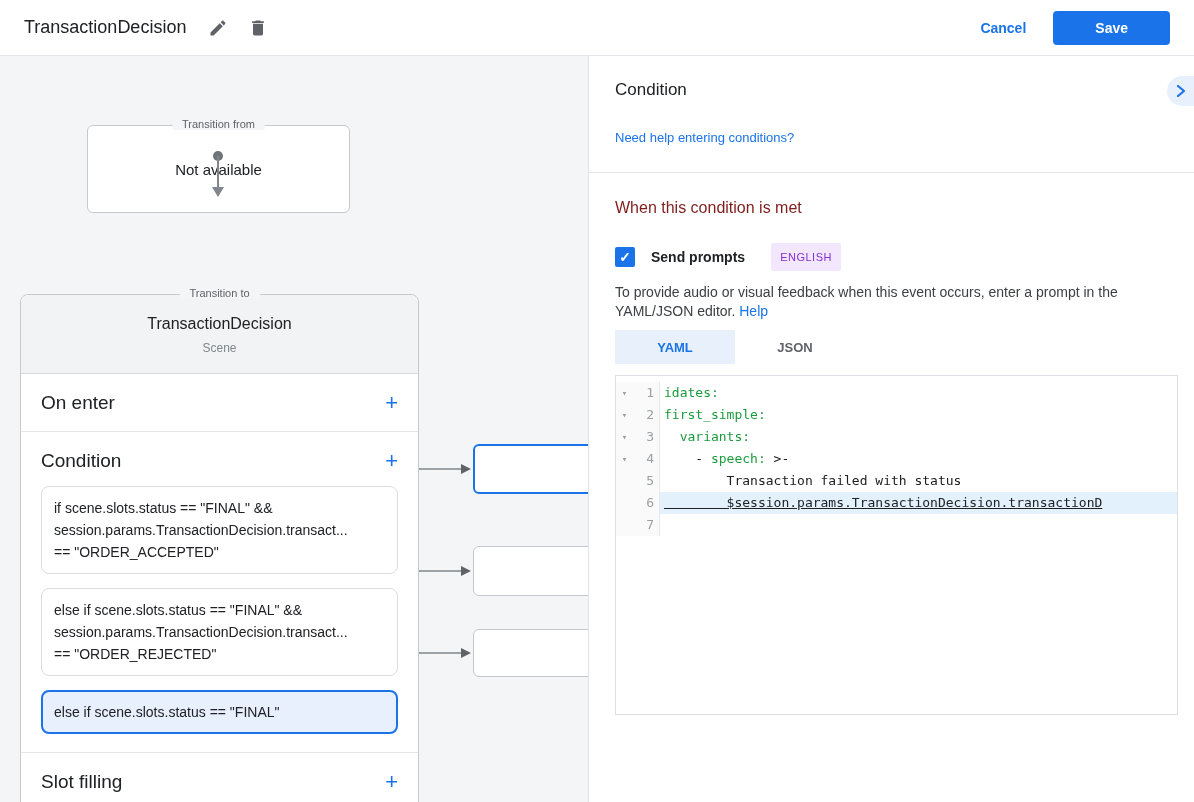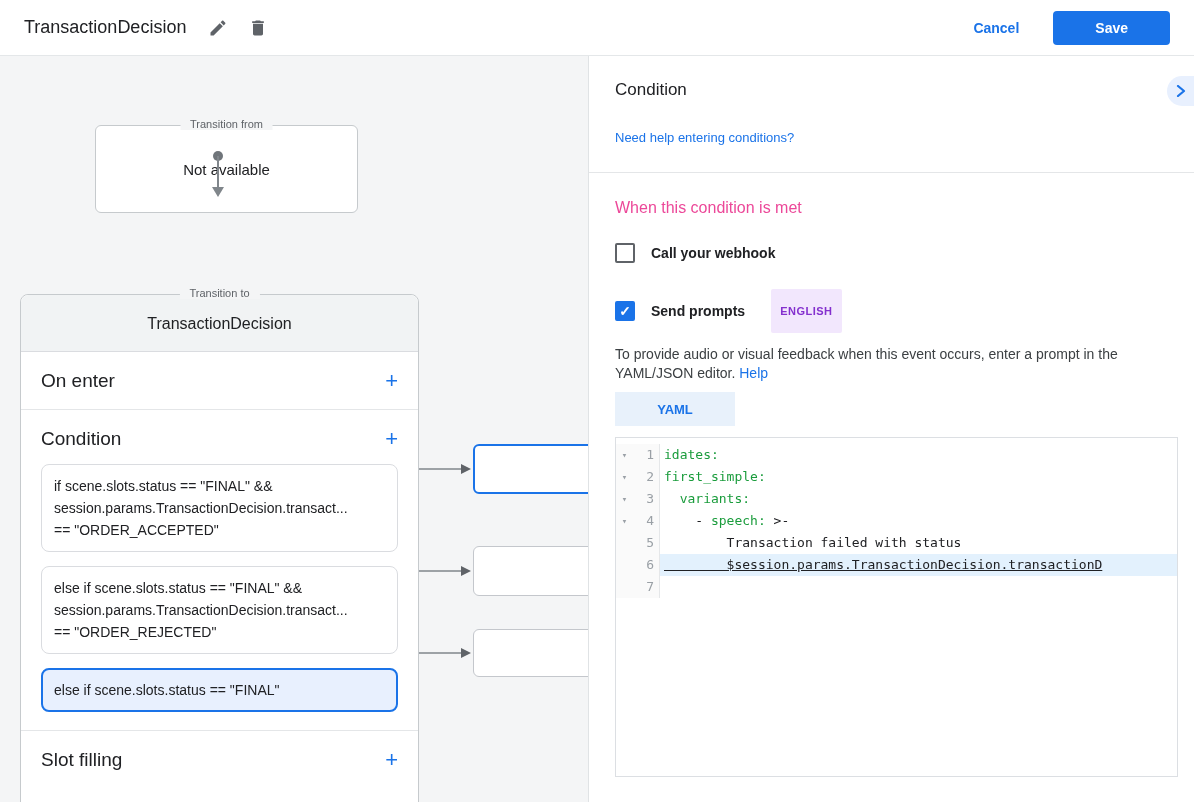--- a/index.html
+++ b/index.html
@@ -8,33 +8,33 @@
 
   
   .appbar { height:56px; background:#fff; border-bottom:1px solid #e4e7e9;
             display:flex; align-items:center; padding:0 24px; }
   .appbar-title { font-size:18px; color:#202124; }
   .appbar-icons { display:flex; align-items:center; gap:16px; margin-left:20px; }
   .icon-btn { width:24px; height:24px; display:flex; align-items:center; justify-content:center;
               cursor:pointer; background:none; border:none; }
   .appbar-spacer { flex:1; }
   .cancel-btn { color:#1a73e8; font-size:14px; font-weight:700; background:none; border:none;
-                cursor:pointer; margin-right:34px; }
+                cursor:pointer; margin-right:27px; }
   .save-btn { background:#1a73e8; color:#fff; font-size:14px; font-weight:700; border:none;
               border-radius:4px; padding:9px 42px; cursor:pointer; }
 
   
   .main { display:flex; height:746px; }
 
   
   .canvas { position:relative; width:588px; background:#f4f5f6; overflow:hidden; flex:none; }
 
   .tf-box { position:absolute; left:87px; top:69px; width:263px; height:88px; background:#fff;
             border:1px solid #c6cacd; border-radius:6px; display:flex; align-items:center;
-            justify-content:center;margin-left:8px; }
+            justify-content:center; }
   .float-label { position:absolute; top:-8px; left:50%; transform:translateX(-50%);
                  background:#f4f5f6; padding:0 10px; font-size:11px; color:#5f6368;
                  white-space:nowrap; }
   .tf-value { font-size:15px; color:#202124; }
 
   .scene-card { position:absolute; left:20px; top:238px; width:399px; height:700px;
                 background:#fff; border:1px solid #c6cacd; border-radius:8px; }
   .scene-head { background:#f1f3f4; border-bottom:1px solid #dadce0; border-radius:8px 8px 0 0;
                 padding:20px 10px 18px; text-align:center; }
   .scene-title { font-size:16px; color:#202124; }
@@ -69,31 +69,31 @@
   .cond-row { display:flex; height:36px; }
   .cond-prefix { background:#f1f3f4; border:1px solid #dadce0; display:flex; align-items:center;
                  padding:0 12px; font-size:14px; color:#3c4043; }
   .cond-input { flex:1; border:1px solid #dadce0; border-left:none; padding:0 14px;
                 font-size:14px; color:#202124; font-family:"Liberation Sans",sans-serif;
                 outline:none; background:#fff; }
   .help-link { display:inline-block; margin-top:4px; font-size:13px; color:#1a73e8;
                text-decoration:none; cursor:pointer; }
   .divider { border-top:1px solid #e4e6e8; }
   .p-sec2 { padding:26px 16px 0 26px; }
-  .when-title { font-size:16px; font-weight:400; color:#ec4899; margin-bottom:26px; }
+  .when-title { font-size:16px; font-weight:400; color:#7f1d1d; margin-bottom:26px; }
   .cb-row { display:flex; align-items:center; gap:16px; }
   .cb-row + .cb-row { margin-top:26px; }
   .checkbox { width:20px; height:20px; border:2px solid #5f6368; border-radius:2px;
               background:#fff; cursor:pointer; flex:none; }
   .checkbox.checked { background:#1a73e8; border-color:#1a73e8; display:flex;
                       align-items:center; justify-content:center; color:#fff; font-size:14px;
                       font-weight:700; }
   .cb-label { font-size:14px; font-weight:700; color:#202124; }
-  .lang-badge { background:#f2e7fd; color:#8430ce; font-size:11px; font-weight:700;
-                letter-spacing:.5px; padding:16px 9px; border-radius:2px; margin-left:10px; }
+  .lang-badge { background:#f2e7fd; color:#8430ce; font-size:11px; font-weight:400;
+                letter-spacing:.5px; padding:8px 9px; border-radius:2px; margin-left:10px; }
   .hint { margin-top:12px; font-size:14px; line-height:19px; color:#3c4043; max-width:565px; }
   .hint a { color:#1a73e8; text-decoration:none; cursor:pointer; }
   .tabs { display:flex; margin-top:9px; }
   .tab { width:120px; height:34px; display:flex; align-items:center; justify-content:center;
          font-size:13px; font-weight:700; cursor:pointer; color:#5f6368; background:none;
          border:none; }
   .tab.active { background:#e8f1fb; color:#1a73e8; }
   .editor { margin-top:11px; border:1px solid #dcdfe3; background:#fff; height:340px;
             padding-top:6px; font-family:"DejaVu Sans Mono", monospace; font-size:13px; }
   .ed-row { display:flex; height:22px; line-height:22px; }
@@ -153,20 +153,21 @@
 
     <div class="target-box selected" style="top:388px; height:50px;"></div>
     <div class="target-box" style="top:490px; height:50px;"></div>
     <div class="target-box" style="top:573px; height:48px;"></div>
 
     <div class="scene-card">
       <span class="float-label">Transition to</span>
 
       <div class="scene-head">
         <div class="scene-title">TransactionDecision</div>
+        <div class="scene-sub">Scene</div>
       </div>
 
       <div class="sec-onenter">
         <span class="sec-label">On enter</span>
         <span class="plus">+</span>
       </div>
 
       <div class="sec-cond">
         <div class="row-head">
           <span class="sec-label">Condition</span>
@@ -207,40 +208,37 @@
     <div class="p-sec1">
       <div class="p-title">Condition</div>
       <a class="help-link">Need help entering conditions?</a>
     </div>
 
     <div class="divider"></div>
 
     <div class="p-sec2">
       <div class="when-title">When this condition is met</div>
 
-      <div class="cb-row">
-        <span class="checkbox"></span>
-        <span class="cb-label">Call your webhook</span>
-      </div>
 
       <div class="cb-row">
         <span class="checkbox checked">
             <span>✓</span>
           </span>
         <span class="cb-label">Send prompts</span>
         <span class="lang-badge">ENGLISH</span>
       </div>
 
       <div class="hint">
         <span>To provide audio or visual feedback when this event occurs, enter a prompt in the YAML/JSON editor.</span>
         <a>Help</a>
       </div>
 
       <div class="tabs">
         <button class="tab active">YAML</button>
+        <button class="tab">JSON</button>
       </div>
 
       <div class="editor">
         <div class="ed-row">
           <span class="ed-fold">▾</span>
           <span class="ed-num">1</span>
           <span class="ed-code"><span></span><span class="ed-key">idates:</span><span></span></span>
         </div>
         <div class="ed-row">
           <span class="ed-fold">▾</span>

